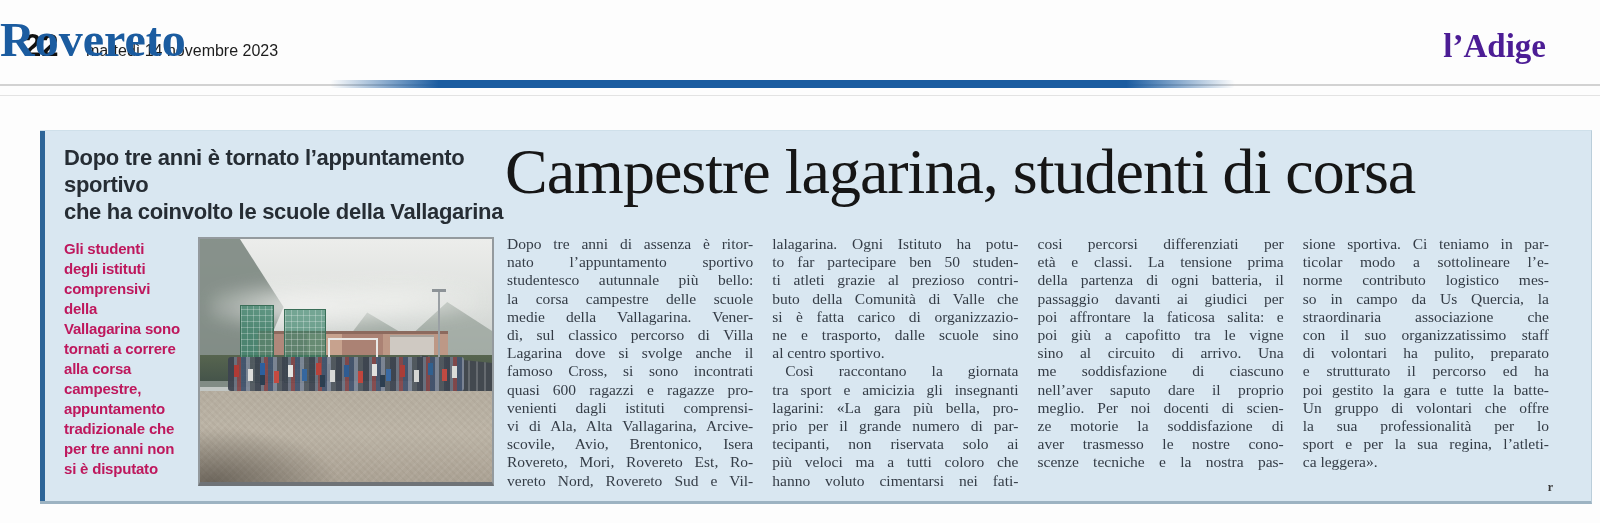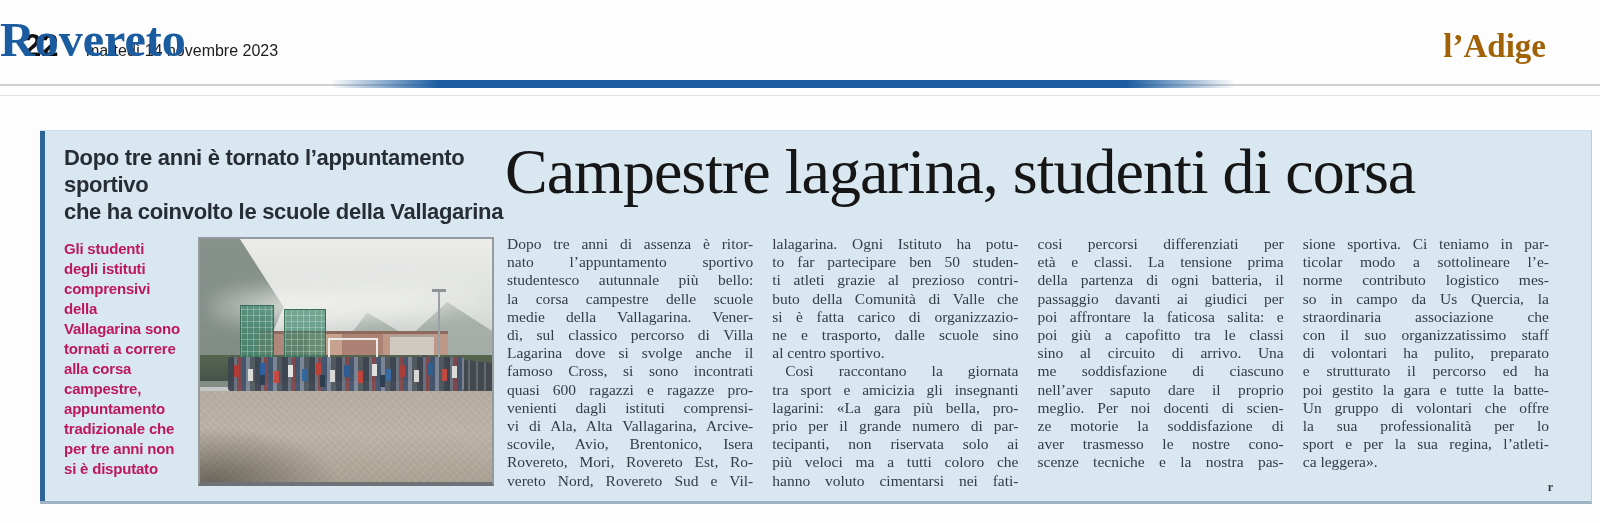--- a/index.html
+++ b/index.html
@@ -11,21 +11,21 @@
   *{margin:0;padding:0;box-sizing:border-box;}
   html,body{width:1600px;height:523px;overflow:hidden;}
   body{position:relative;background:#fdfdfd;font-family:"Liberation Sans",sans-serif;}
 
   
   .pageno{position:absolute;left:24px;top:28px;font-size:31px;font-weight:800;color:#111;letter-spacing:0;}
   .pagedate{position:absolute;left:86px;top:42px;font-size:16px;color:#1d1d1d;}
   .section{position:absolute;left:0;right:0;top:12px;
     font-family:"Liberation Serif",serif;font-weight:700;font-size:48px;color:var(--section-blue);}
   .masthead{position:absolute;right:54px;top:28px;font-family:"Liberation Serif",serif;
-    font-weight:700;font-size:33px;color:#a16207;}
+    font-weight:700;font-size:33px;color:#4c1d95;}
   .rule-gray{position:absolute;left:0;top:84px;width:1600px;height:2px;background:#d2d2d2;}
   .rule-blue{position:absolute;left:330px;top:80px;width:905px;height:8px;border-radius:4px;
     background:linear-gradient(90deg,rgba(27,92,160,0) 0%,var(--section-blue) 12%,var(--section-blue) 88%,rgba(27,92,160,0) 100%);}
   .rule-thin{position:absolute;left:0;top:95px;width:1600px;height:1px;background:#e3e3e3;}
 
   
   .panel{position:absolute;left:20px;top:130px;width:1552px;height:374px;background:var(--panel-bg);
     border-top:1px solid #cfe0ea;border-right:1px solid #b9cdd9;border-bottom:3px solid #9db3c2;margin-left:20px;}
   .accent{position:absolute;left:0;top:0;bottom:0;width:5px;background:var(--accent-bar);}
 
@@ -181,21 +181,21 @@
         <div class="bline">tecipanti, non riservata solo ai</div>
         <div class="bline">più veloci ma a tutti coloro che</div>
         <div class="bline">hanno voluto cimentarsi nei fati-</div>
       </div>
     <div class="col">
         <div class="bline">cosi percorsi differenziati per</div>
         <div class="bline">età e classi. La tensione prima</div>
         <div class="bline">della partenza di ogni batteria, il</div>
         <div class="bline">passaggio davanti ai giudici per</div>
         <div class="bline">poi affrontare la faticosa salita: e</div>
-        <div class="bline">poi giù a capofitto tra le classi</div>
+        <div class="bline">poi giù a capofitto tra le vigne</div>
         <div class="bline">sino al circuito di arrivo. Una</div>
         <div class="bline">me soddisfazione di ciascuno</div>
         <div class="bline">nell’aver saputo dare il proprio</div>
         <div class="bline">meglio. Per noi docenti di scien-</div>
         <div class="bline">ze motorie la soddisfazione di</div>
         <div class="bline">aver trasmesso le nostre cono-</div>
         <div class="bline">scenze tecniche e la nostra pas-</div>
       </div>
     <div class="col">
         <div class="bline">sione sportiva. Ci teniamo in par-</div>

